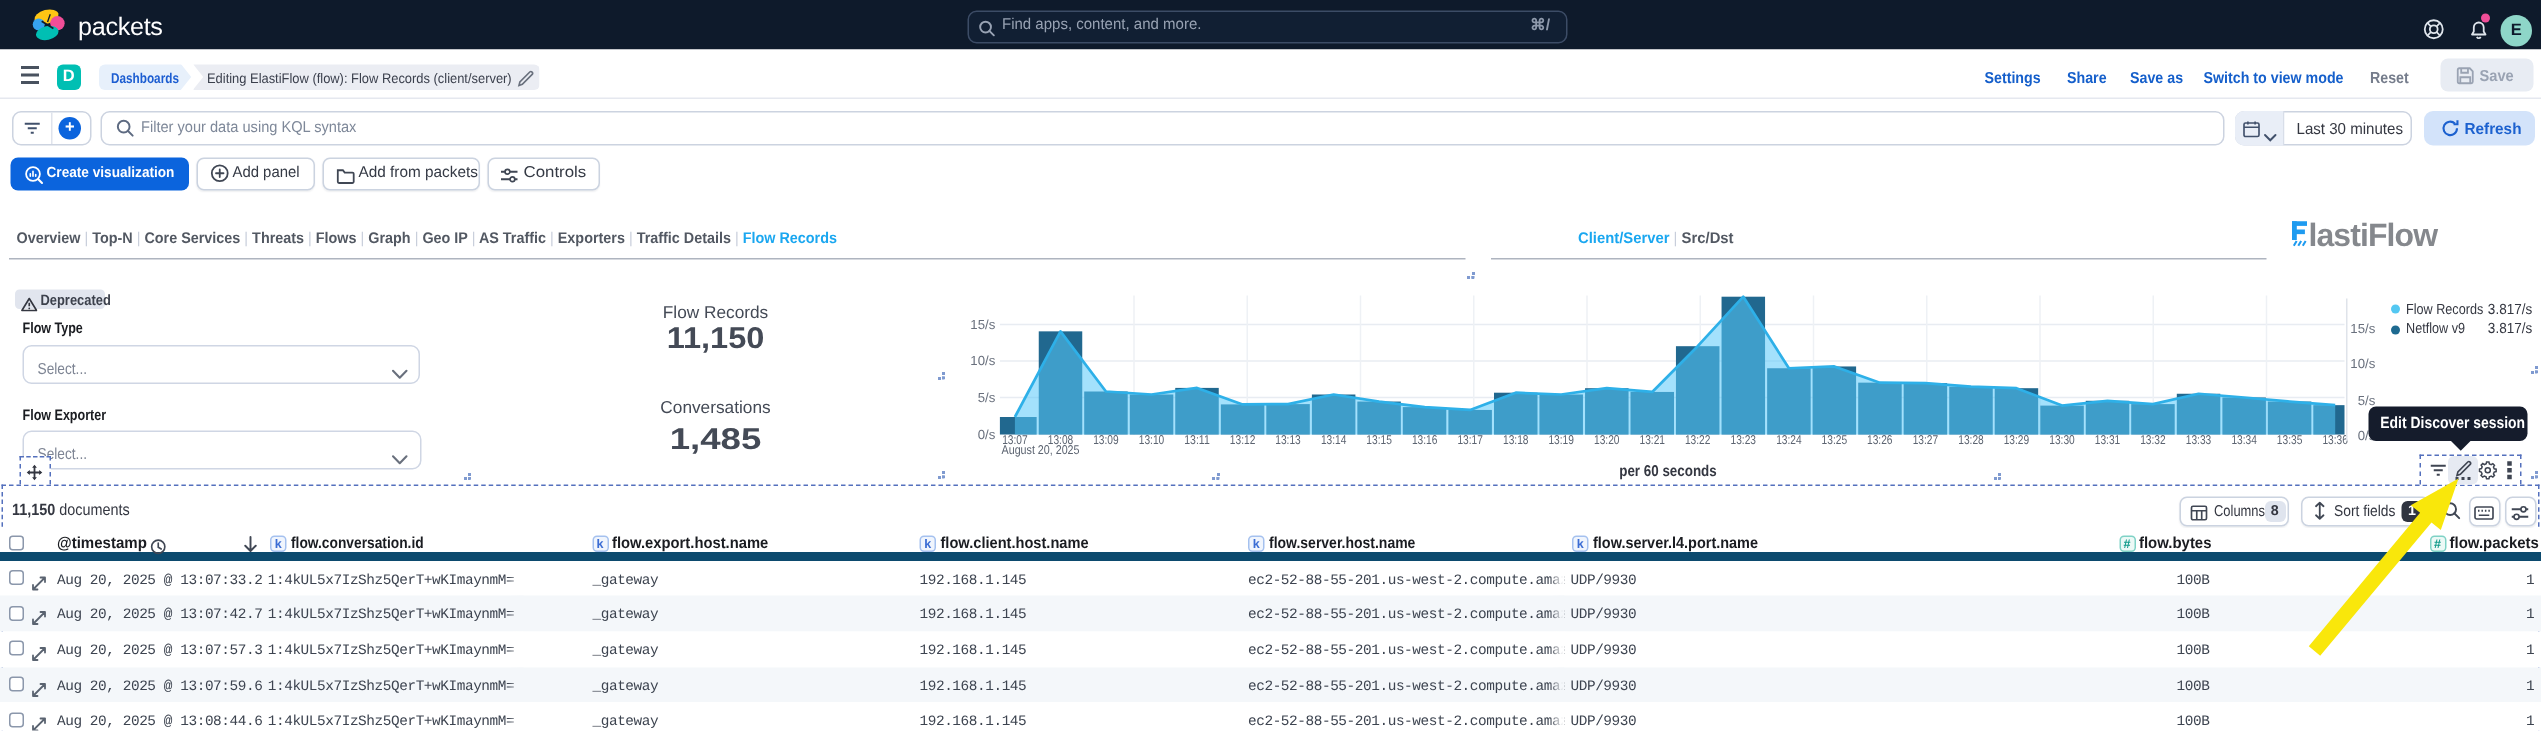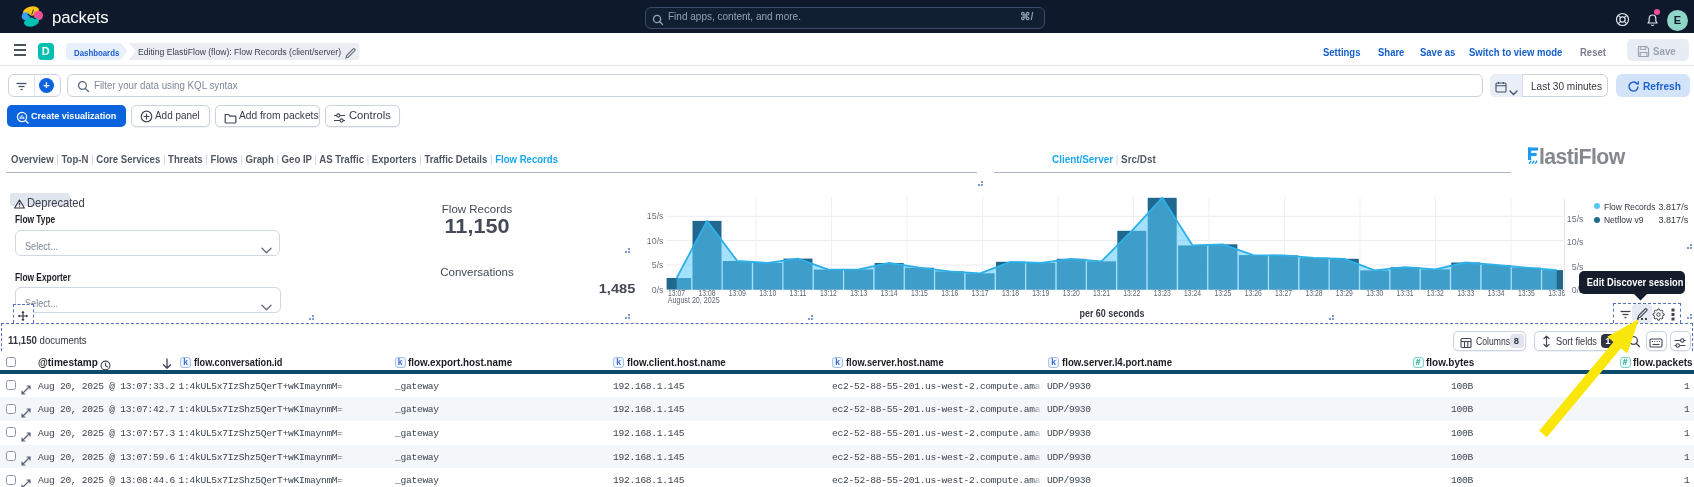--- a/index.html
+++ b/index.html
@@ -131,37 +131,37 @@
 <path d="M1.2 16.8l1.9-3.1M4.2 16.8l1.9-3.1M7.2 16.8l1.9-3.1" stroke="#1e9bf0" stroke-width="1.4"></path>
     </svg></div>
 <div style="position:absolute;left:1539px;top:144.5px;font-size:21.5px;font-weight:bold;color:#85888d;letter-spacing:-0.6px"><span style="display:inline-block;white-space:pre;transform:scaleX(0.99);transform-origin:0 50%">lastiFlow</span></div>
 <div class="rsz" style="left:977.5px;top:180.5px"></div>
 <div style="position:absolute;left:10px;top:192.5px;width:59.5px;height:13.5px;background:#e1e5ee;border-radius:3px"></div>
 <div style="position:absolute;left:13.5px;top:194.5px"><svg style="" width="11" height="10" viewBox="0 0 11 10" fill="none">
       <path d="M5.5 1L10.4 9H.6z" stroke="#343741" stroke-width="1.1" stroke-linejoin="round"></path>
       <path d="M5.5 3.8v2.4" stroke="#343741" stroke-width="1.1"></path>
       <circle cx="5.5" cy="7.6" r="0.6" fill="#343741"></circle>
     </svg></div>
-<div style="position:absolute;left:26.5px;top:195px;font-size:13px;font-weight:400;color:#3c414c"><span style="display:inline-block;white-space:pre;transform:scaleX(0.86);transform-origin:0 50%">Deprecated</span></div>
+<div style="position:absolute;left:26.5px;top:195px;font-size:10px;font-weight:700;color:#3c414c"><span style="display:inline-block;white-space:pre;transform:scaleX(0.86);transform-origin:0 50%">Deprecated</span></div>
 <div style="position:absolute;left:15px;top:213.5px;font-size:10.2px;font-weight:bold;color:#1a1c21"><span style="display:inline-block;white-space:pre;transform:scaleX(0.82);transform-origin:0 50%">Flow Type</span></div>
 <div style="position:absolute;left:15px;top:230px;width:265px;height:26px;border:1px solid #cfd6e4;border-radius:6px;background:#fff"></div>
 <div style="position:absolute;left:24.5px;top:239.5px;font-size:10.6px;color:#7e8594"><span style="display:inline-block;white-space:pre;transform:scaleX(0.862);transform-origin:0 50%">Select...</span></div>
 <div style="position:absolute;left:261px;top:240px"><svg style="" width="11" height="7" viewBox="0 0 11 7" fill="none">
       <path d="M1 1.2L5.5 5.8 10 1.2" stroke="#69707d" stroke-width="1.4" stroke-linecap="round" stroke-linejoin="round"></path>
     </svg></div>
 <div style="position:absolute;left:15px;top:272px;font-size:10.2px;font-weight:bold;color:#1a1c21"><span style="display:inline-block;white-space:pre;transform:scaleX(0.82);transform-origin:0 50%">Flow Exporter</span></div>
 <div style="position:absolute;left:15px;top:287px;width:266px;height:26px;border:1px solid #cfd6e4;border-radius:6px;background:#fff"></div>
 <div style="position:absolute;left:24.5px;top:296.5px;font-size:10.6px;color:#7e8594"><span style="display:inline-block;white-space:pre;transform:scaleX(0.862);transform-origin:0 50%">Select...</span></div>
 <div style="position:absolute;left:261px;top:297px"><svg style="" width="11" height="7" viewBox="0 0 11 7" fill="none">
       <path d="M1 1.2L5.5 5.8 10 1.2" stroke="#69707d" stroke-width="1.4" stroke-linecap="round" stroke-linejoin="round"></path>
     </svg></div>
 <div style="position:absolute;left:322px;top:203px;width:310px;text-align:center;font-size:11.5px;color:#444a56">Flow Records</div>
 <div style="position:absolute;left:322px;top:214.5px;width:310px;text-align:center;font-size:20px;font-weight:bold;color:#444a56"><span style="display:inline-block;white-space:pre;transform:scaleX(1.085);transform-origin:center">11,150</span></div>
 <div style="position:absolute;left:322px;top:265.5px;width:310px;text-align:center;font-size:11.5px;color:#444a56">Conversations</div>
-<div style="position:absolute;left:322px;top:281.5px;width:310px;text-align:right;font-size:12px;font-weight:bold;color:#444a56"><span style="display:inline-block;white-space:pre;transform:scaleX(1.22);transform-origin:center">1,485</span></div>
+<div style="position:absolute;left:322px;top:281.5px;width:310px;text-align:center;font-size:20px;font-weight:bold;color:#444a56"><span style="display:inline-block;white-space:pre;transform:scaleX(1.22);transform-origin:center">1,485</span></div>
 <svg style="position:absolute;left:640px;top:183px" width="932" height="140" viewBox="0 0 932 140">
 <defs>
       <clipPath id="plot">
         <rect x="26.6" y="0" width="896.4" height="106.8"></rect>
       </clipPath>
     </defs>
 <line x1="26.6" x2="923" y1="33.3" y2="33.3" stroke="#e8ecf2" stroke-width="1"></line>
     <line x1="26.6" x2="923" y1="57.6" y2="57.6" stroke="#e8ecf2" stroke-width="1"></line>
     <line x1="26.6" x2="923" y1="82.0" y2="82.0" stroke="#e8ecf2" stroke-width="1"></line>
     <line x1="116" x2="116" y1="14" y2="106.8" stroke="#eef1f5" stroke-width="1"></line>
@@ -317,21 +317,21 @@
       <rect x="1" y="2" width="12" height="8" rx="1.2" stroke="#404754" stroke-width="1.1"></rect>
       <path d="M3.5 7.5h7" stroke="#404754" stroke-width="1.1"></path>
       <path d="M3 4.5h1M5.3 4.5h1M7.6 4.5h1M9.9 4.5h1" stroke="#404754" stroke-width="1.2"></path>
     </svg></div>
 <div class="btn" style="left:1669.5px;top:330.5px;width:21px;height:20px"></div>
 <div style="position:absolute;left:1673px;top:335px"><svg style="" width="14" height="12" viewBox="0 0 14 12" fill="none">
       <path d="M1.5 3.5h11M1.5 8.5h11" stroke="#404754" stroke-width="1.2"></path>
       <circle cx="9.3" cy="3.5" r="1.7" fill="#fff" stroke="#404754" stroke-width="1.1"></circle>
       <circle cx="4.7" cy="8.5" r="1.7" fill="#fff" stroke="#404754" stroke-width="1.1"></circle>
     </svg></div>
-<div style="position:absolute;left:0;top:351.5px;width:1694px;height:22px;background:#fff;border-bottom:4px solid #0c4a6e">
+<div style="position:absolute;left:0;top:351.5px;width:1694px;height:22px;background:#fff;border-bottom:6px solid #0c4a6e">
     <div class="checkbox" style="left:6px;top:5.5px"></div>
     <div class="hdr" style="left:38px"><span style="display:inline-block;white-space:pre;transform:scaleX(0.946);transform-origin:0 50%">@timestamp</span></div>
     <div style="position:absolute;left:100px;top:5px"><svg style="" width="11" height="11" viewBox="0 0 11 11" fill="none">
         <circle cx="5.5" cy="5.5" r="4.4" stroke="#404754" stroke-width="1.1"></circle>
         <path d="M5.5 3v2.8l2 1.2" stroke="#404754" stroke-width="1.1" stroke-linecap="round"></path>
       </svg></div>
     <div style="position:absolute;left:162px;top:4.5px"><svg style="" width="10" height="12" viewBox="0 0 10 12" fill="none">
         <path d="M5 1v9M1.5 6.8L5 10.3 8.5 6.8" stroke="#404754" stroke-width="1.3" stroke-linecap="round" stroke-linejoin="round"></path>
       </svg></div>
     <div class="kbadge" style="left:180px;top:5.5px">k</div>

